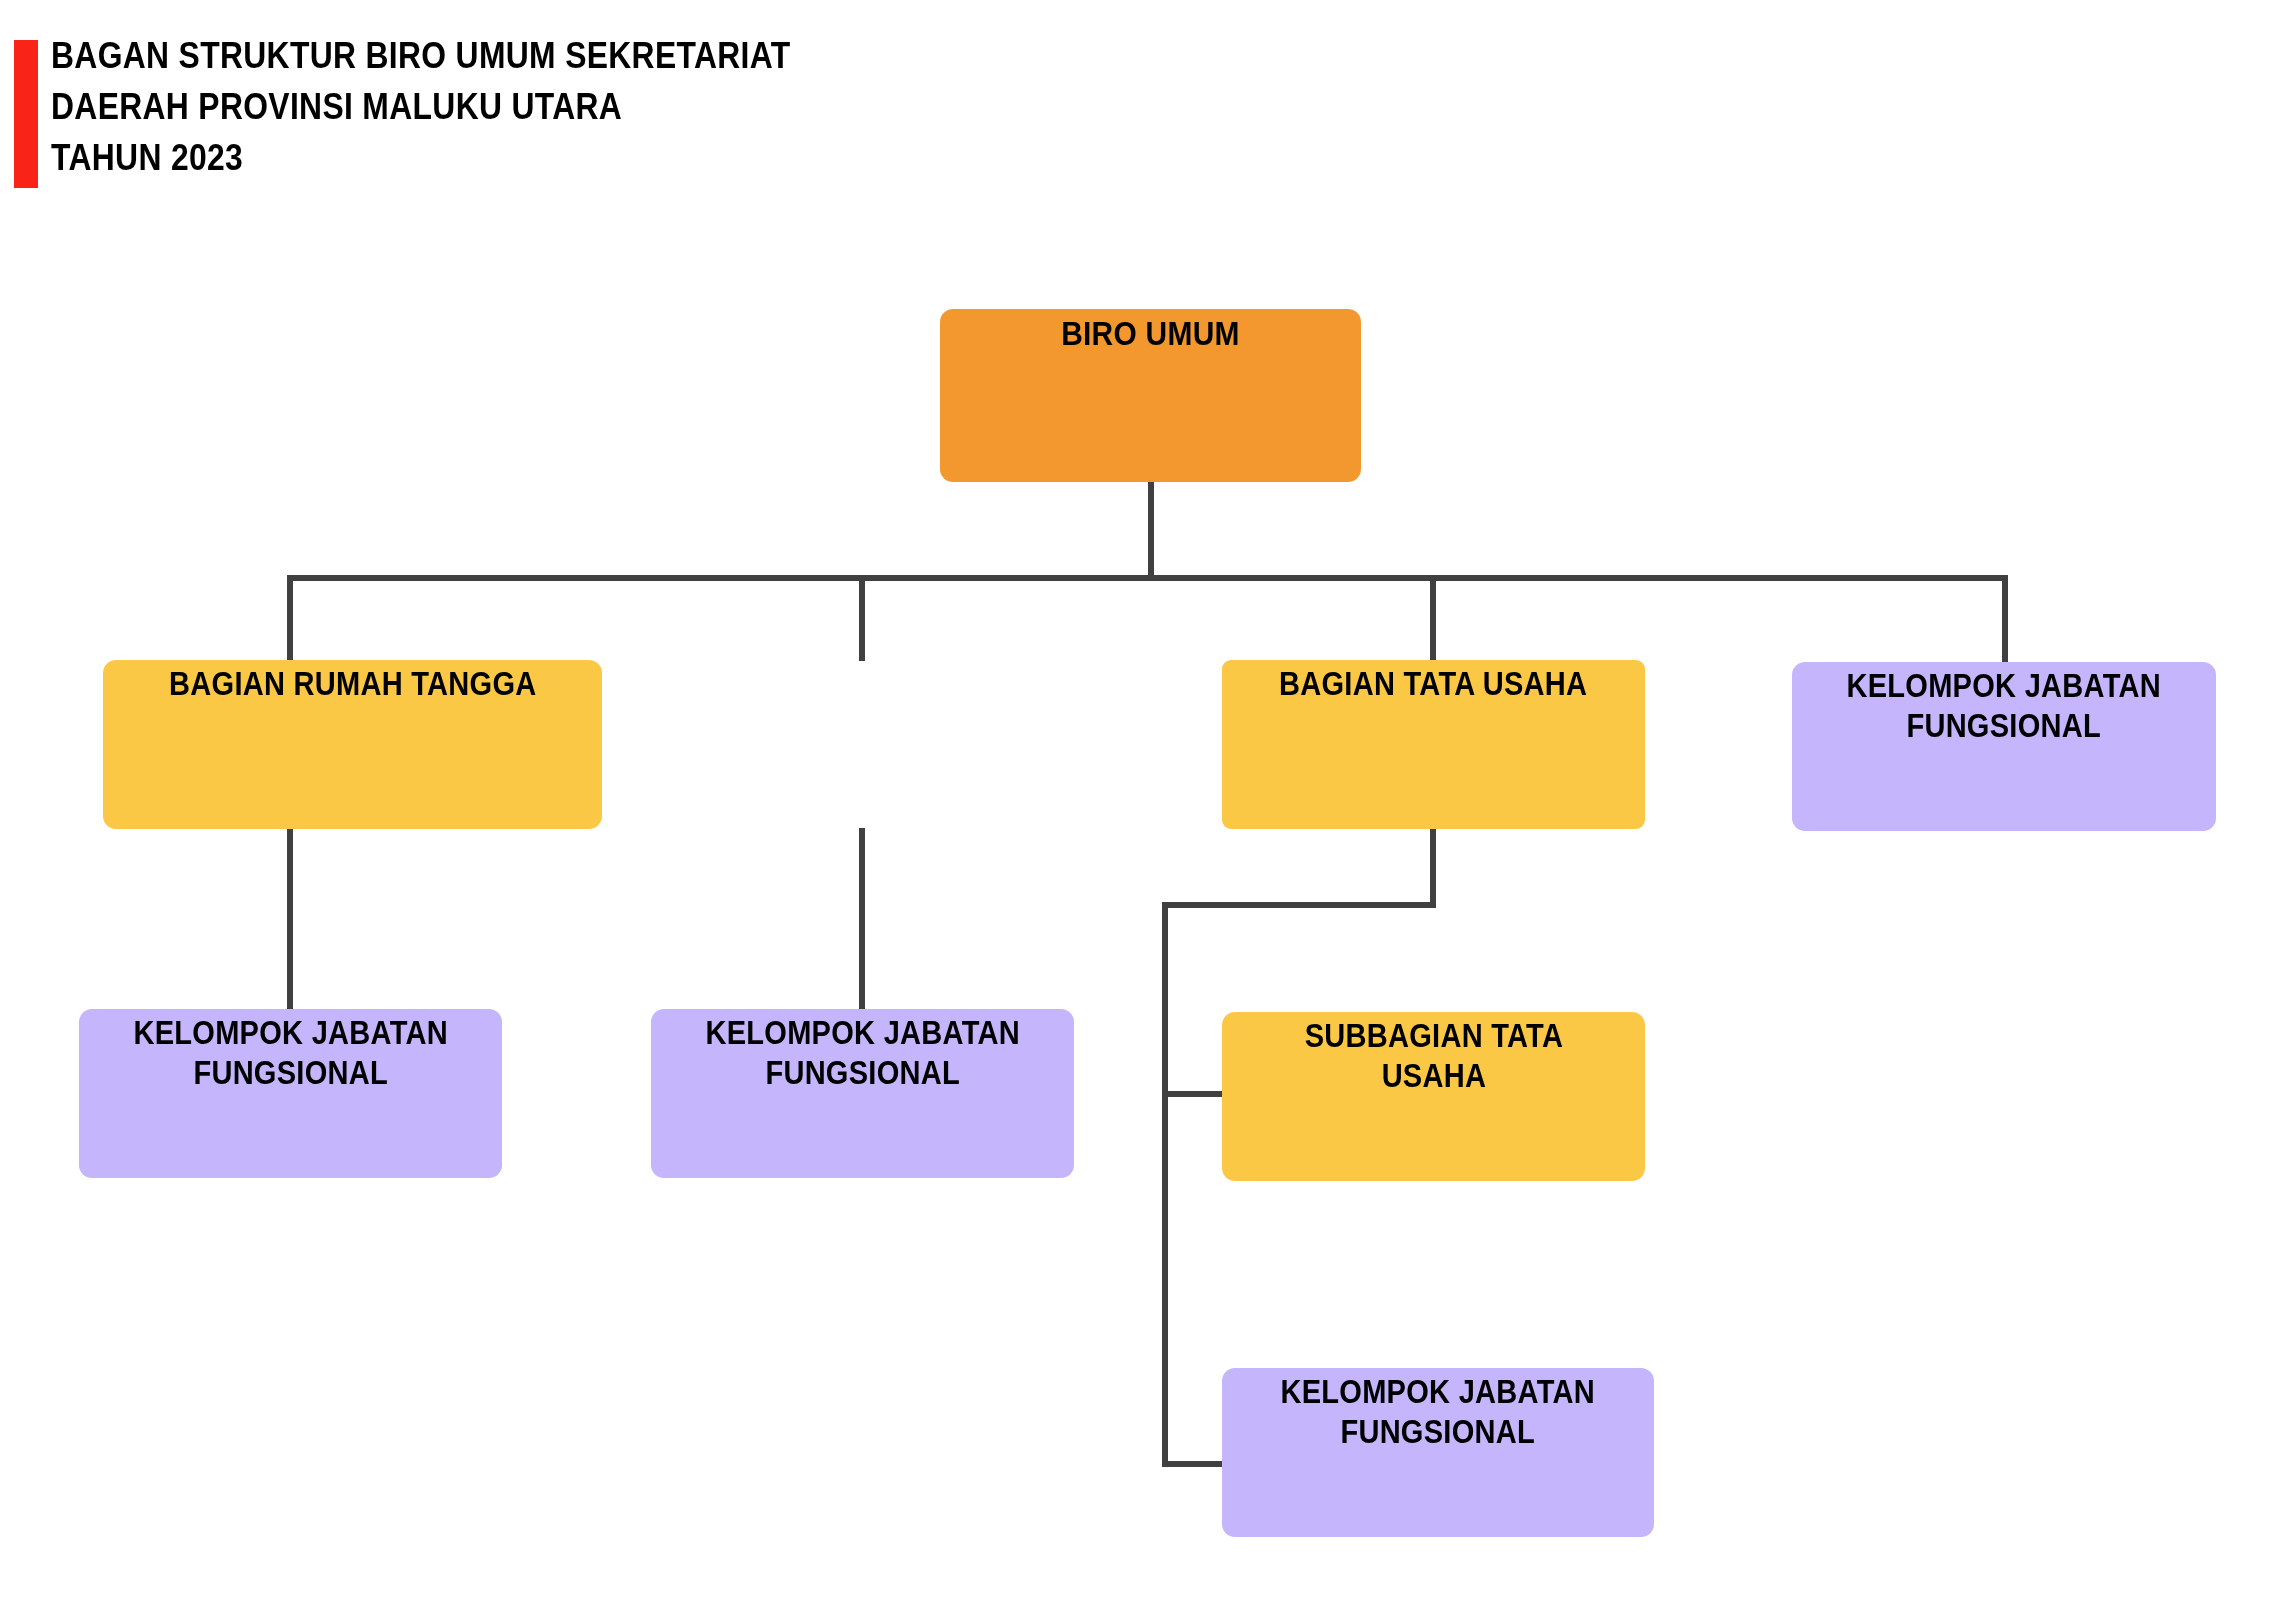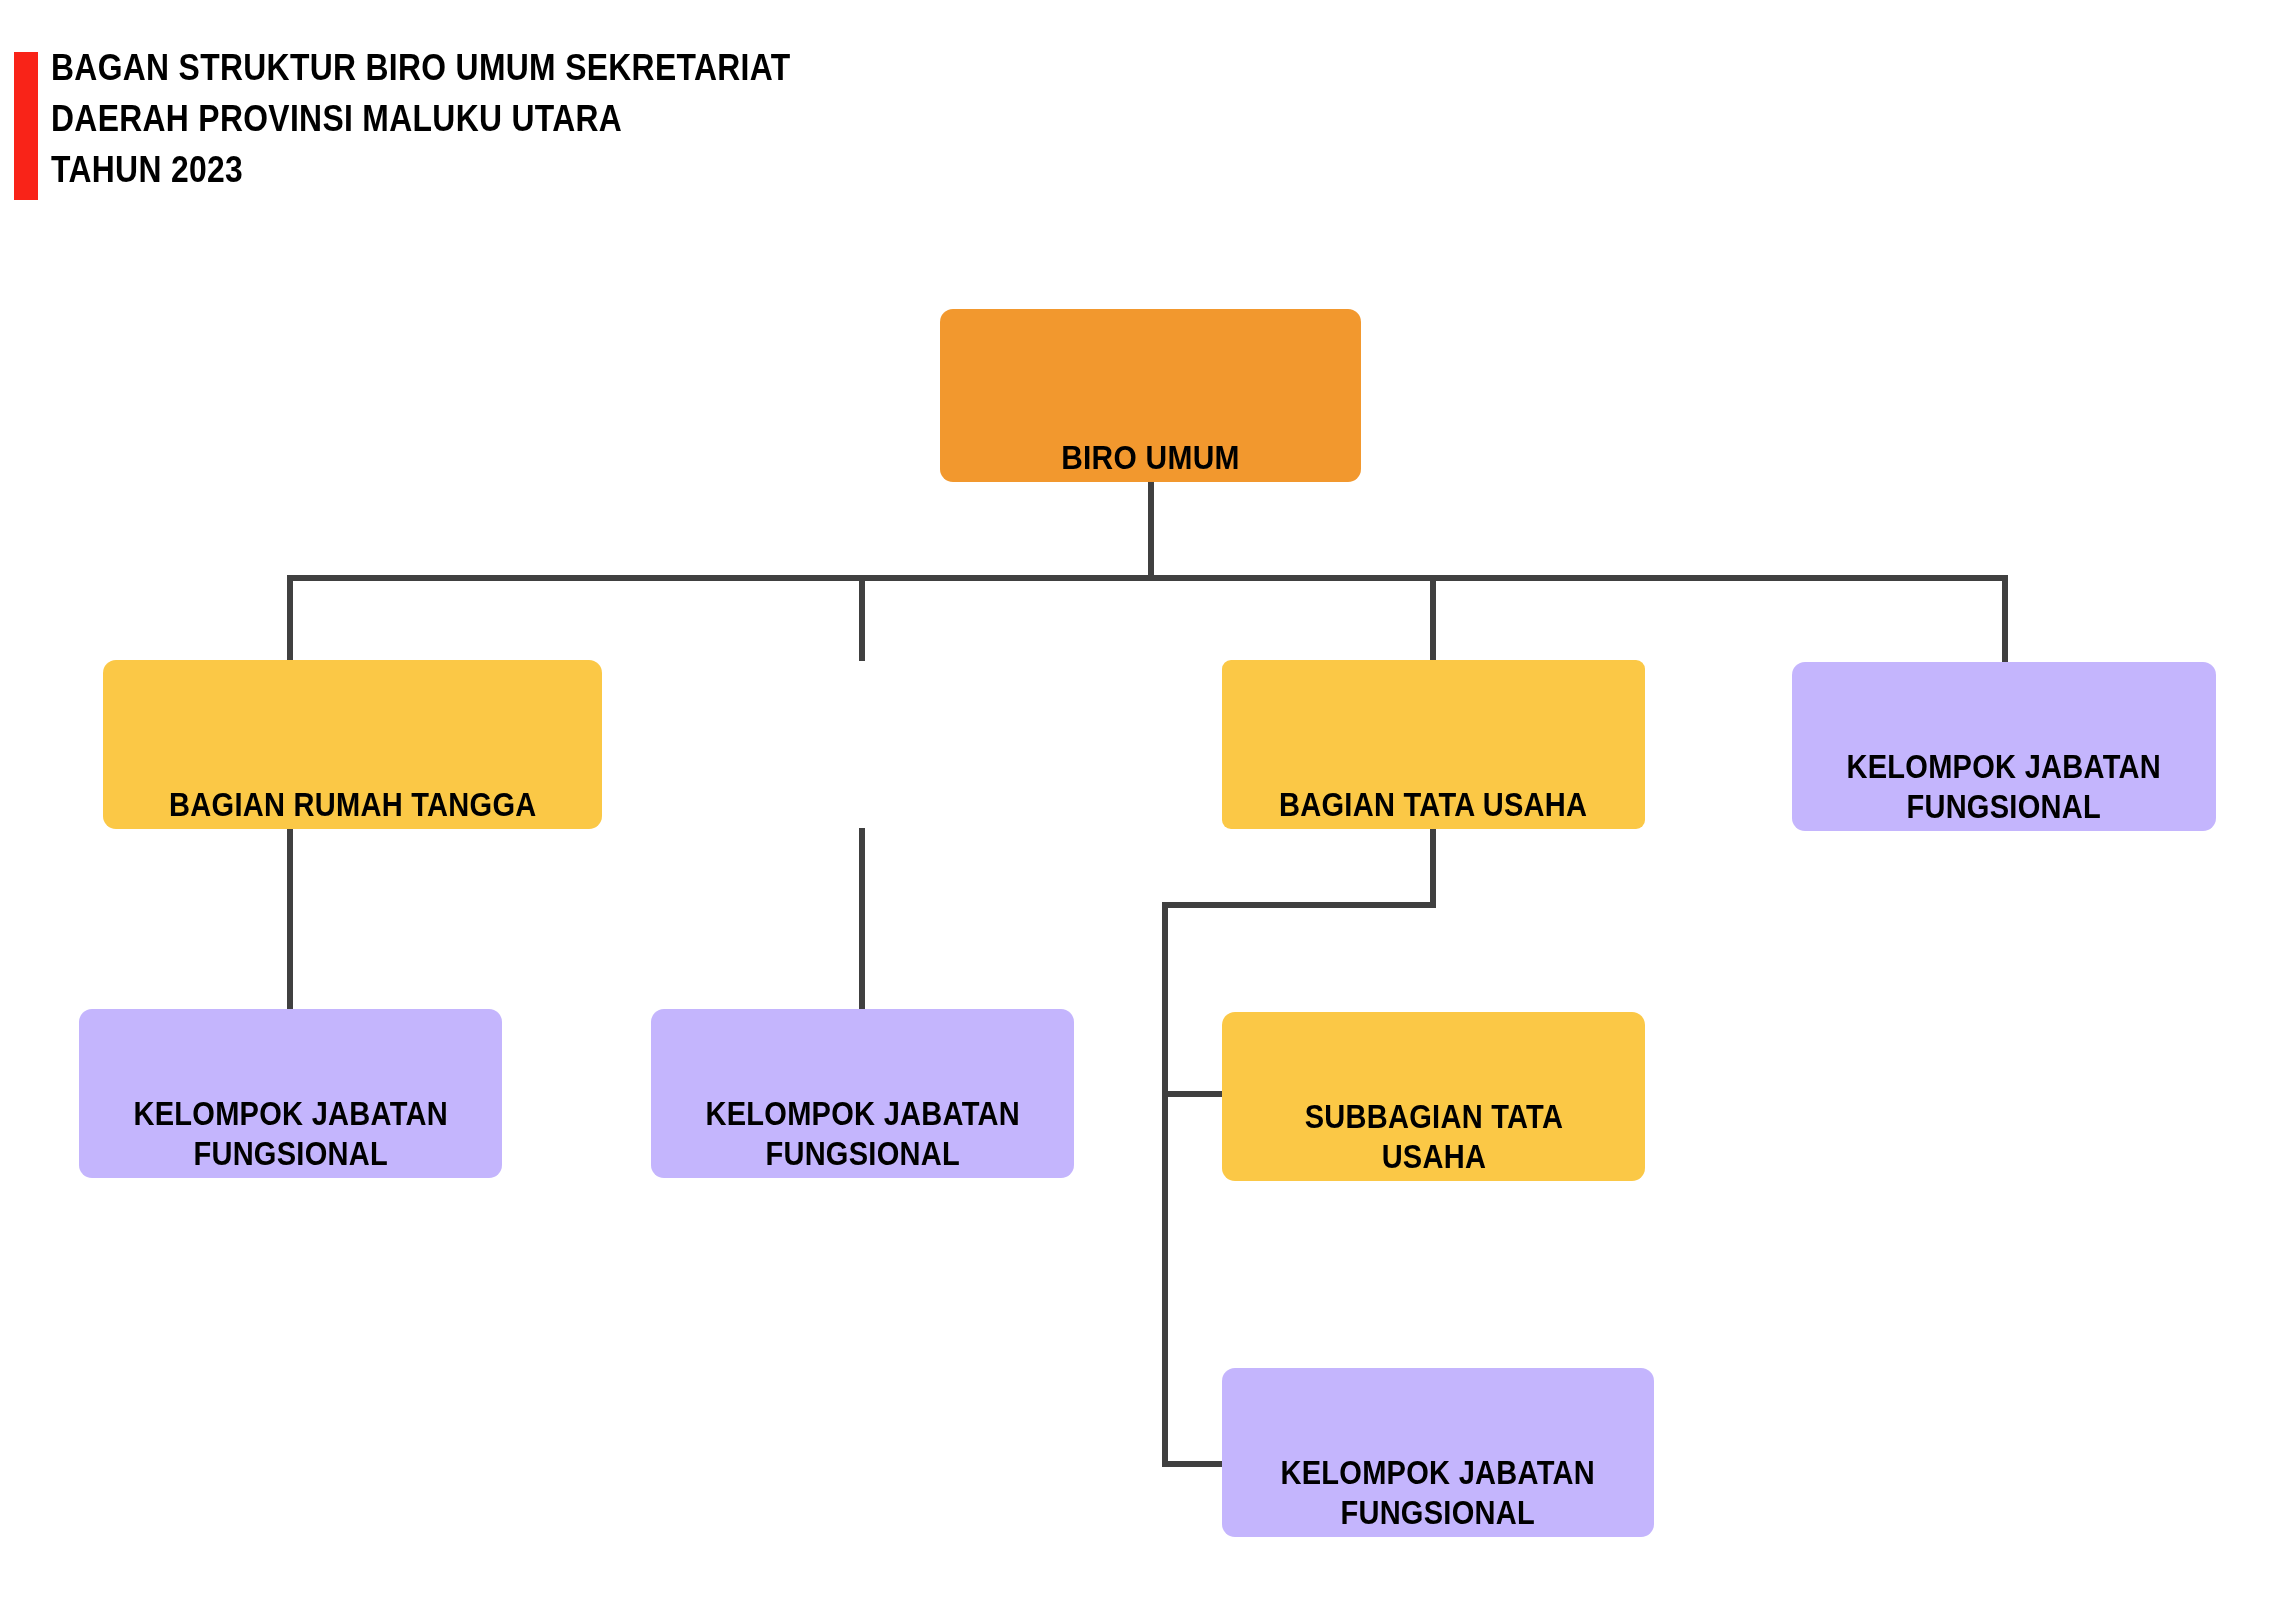--- a/index.html
+++ b/index.html
@@ -16,21 +16,21 @@
     width: 2295px;
     height: 1623px;
     background: #ffffff;
     overflow: hidden;
   }
 
   
   #title-block {
     position: absolute;
     left: 0px;
-    top: 42px;
+    top: 30px;
     width: 982px;
     height: 170px;
   }
   #title-accent-bar {
     position: absolute;
     left: 14.4px;
     top: 9.8px;
     width: 23.6px;
     height: 148px;
     background: #F92318;
@@ -60,21 +60,21 @@
     background: #404040;
   }
   .conn-v { width: 5.9px; }
   .conn-h { height: 5.9px; }
 
   
   .node {
     position: absolute;
     border-radius: 13px;
     display: flex;
-    align-items: flex-end;
+    align-items: flex-start;
     justify-content: center;
     text-align: center;
     box-sizing: border-box;
     padding: 3.9px 11.8px;
   }
   .node-label {
     font-family: "Liberation Sans Narrow", "Liberation Sans", sans-serif;
     font-weight: 700;
     color: #000000;
     line-height: 1.22;

